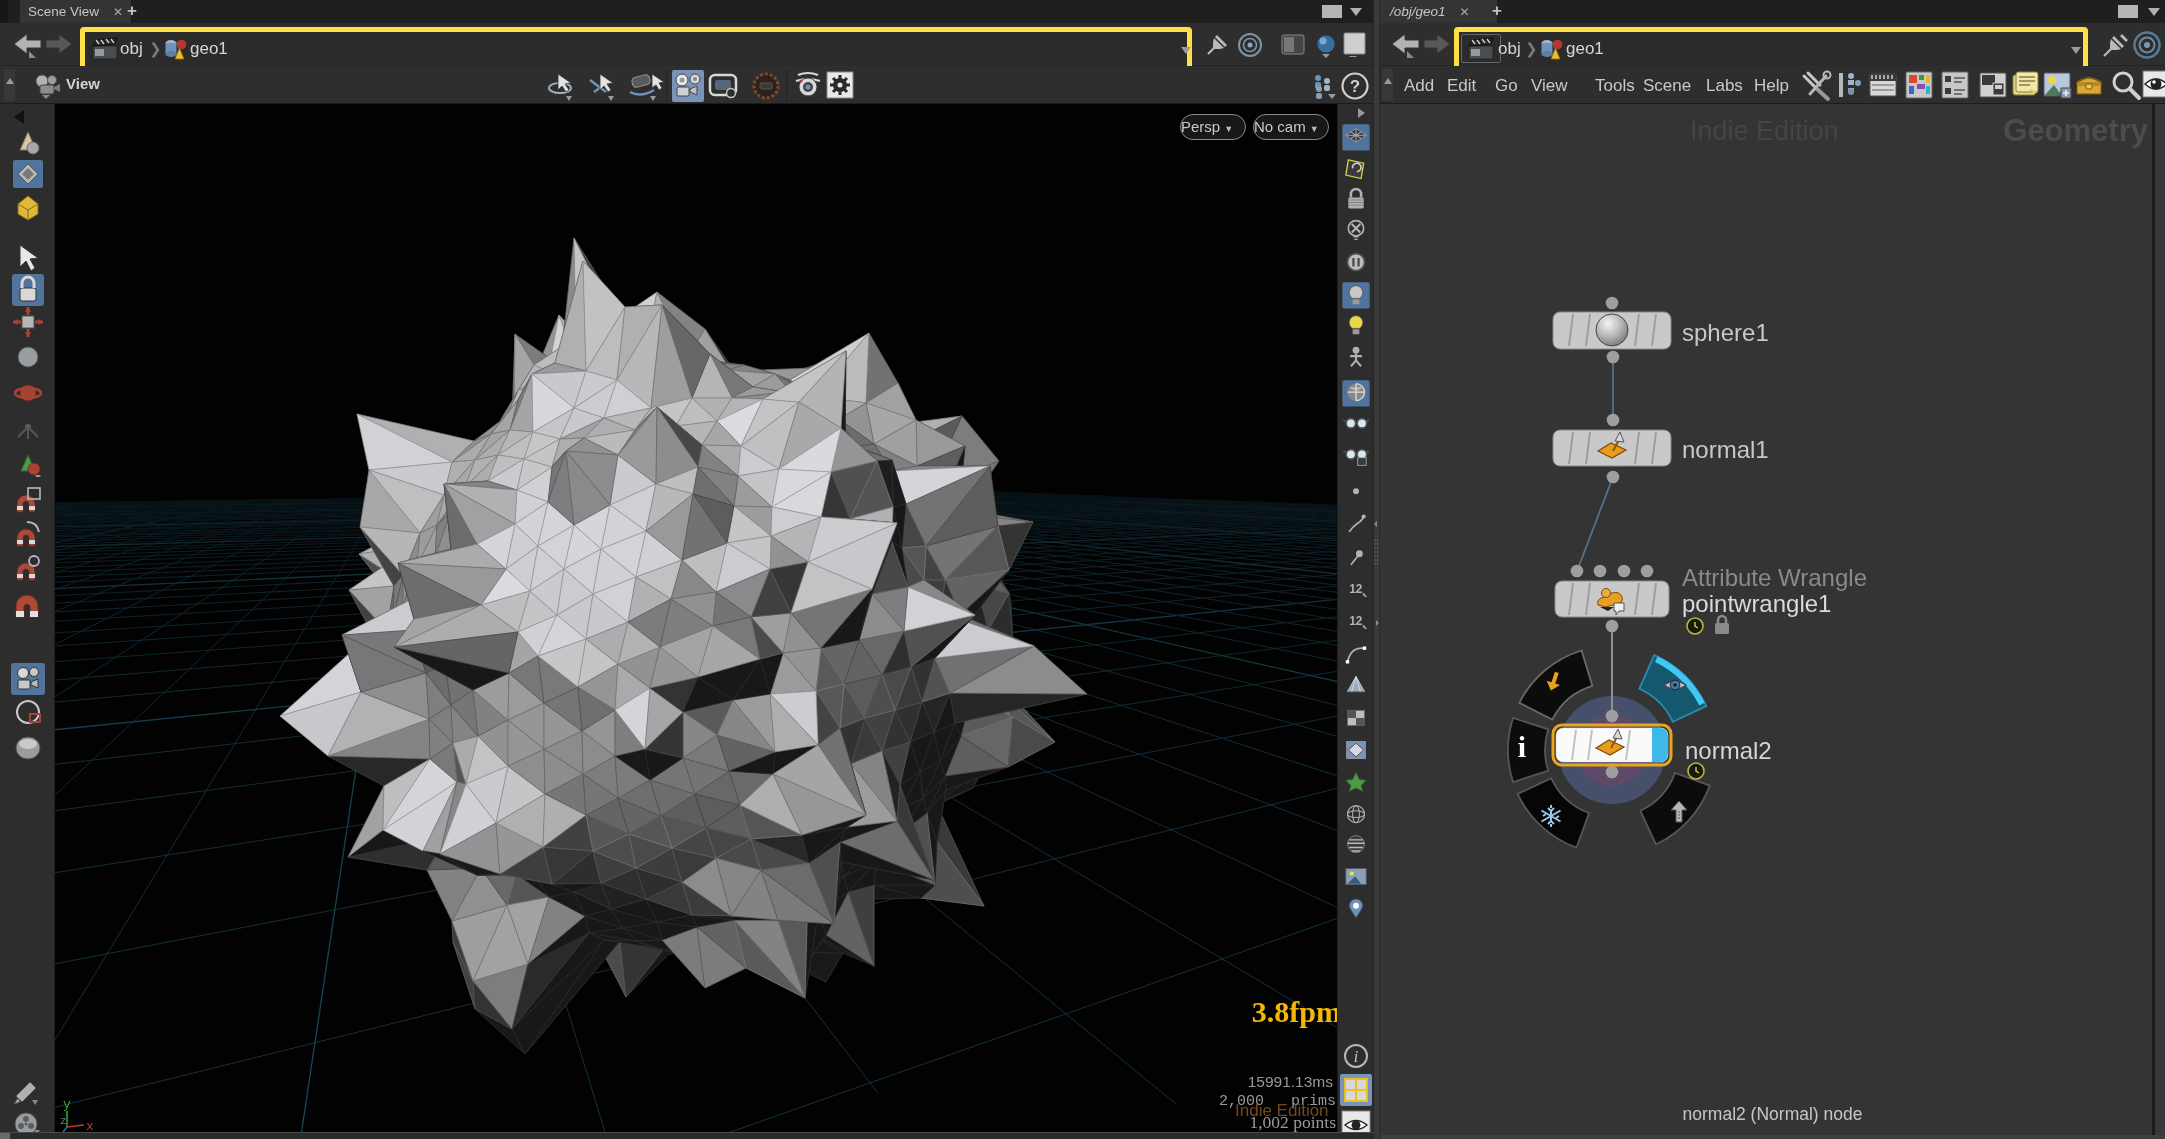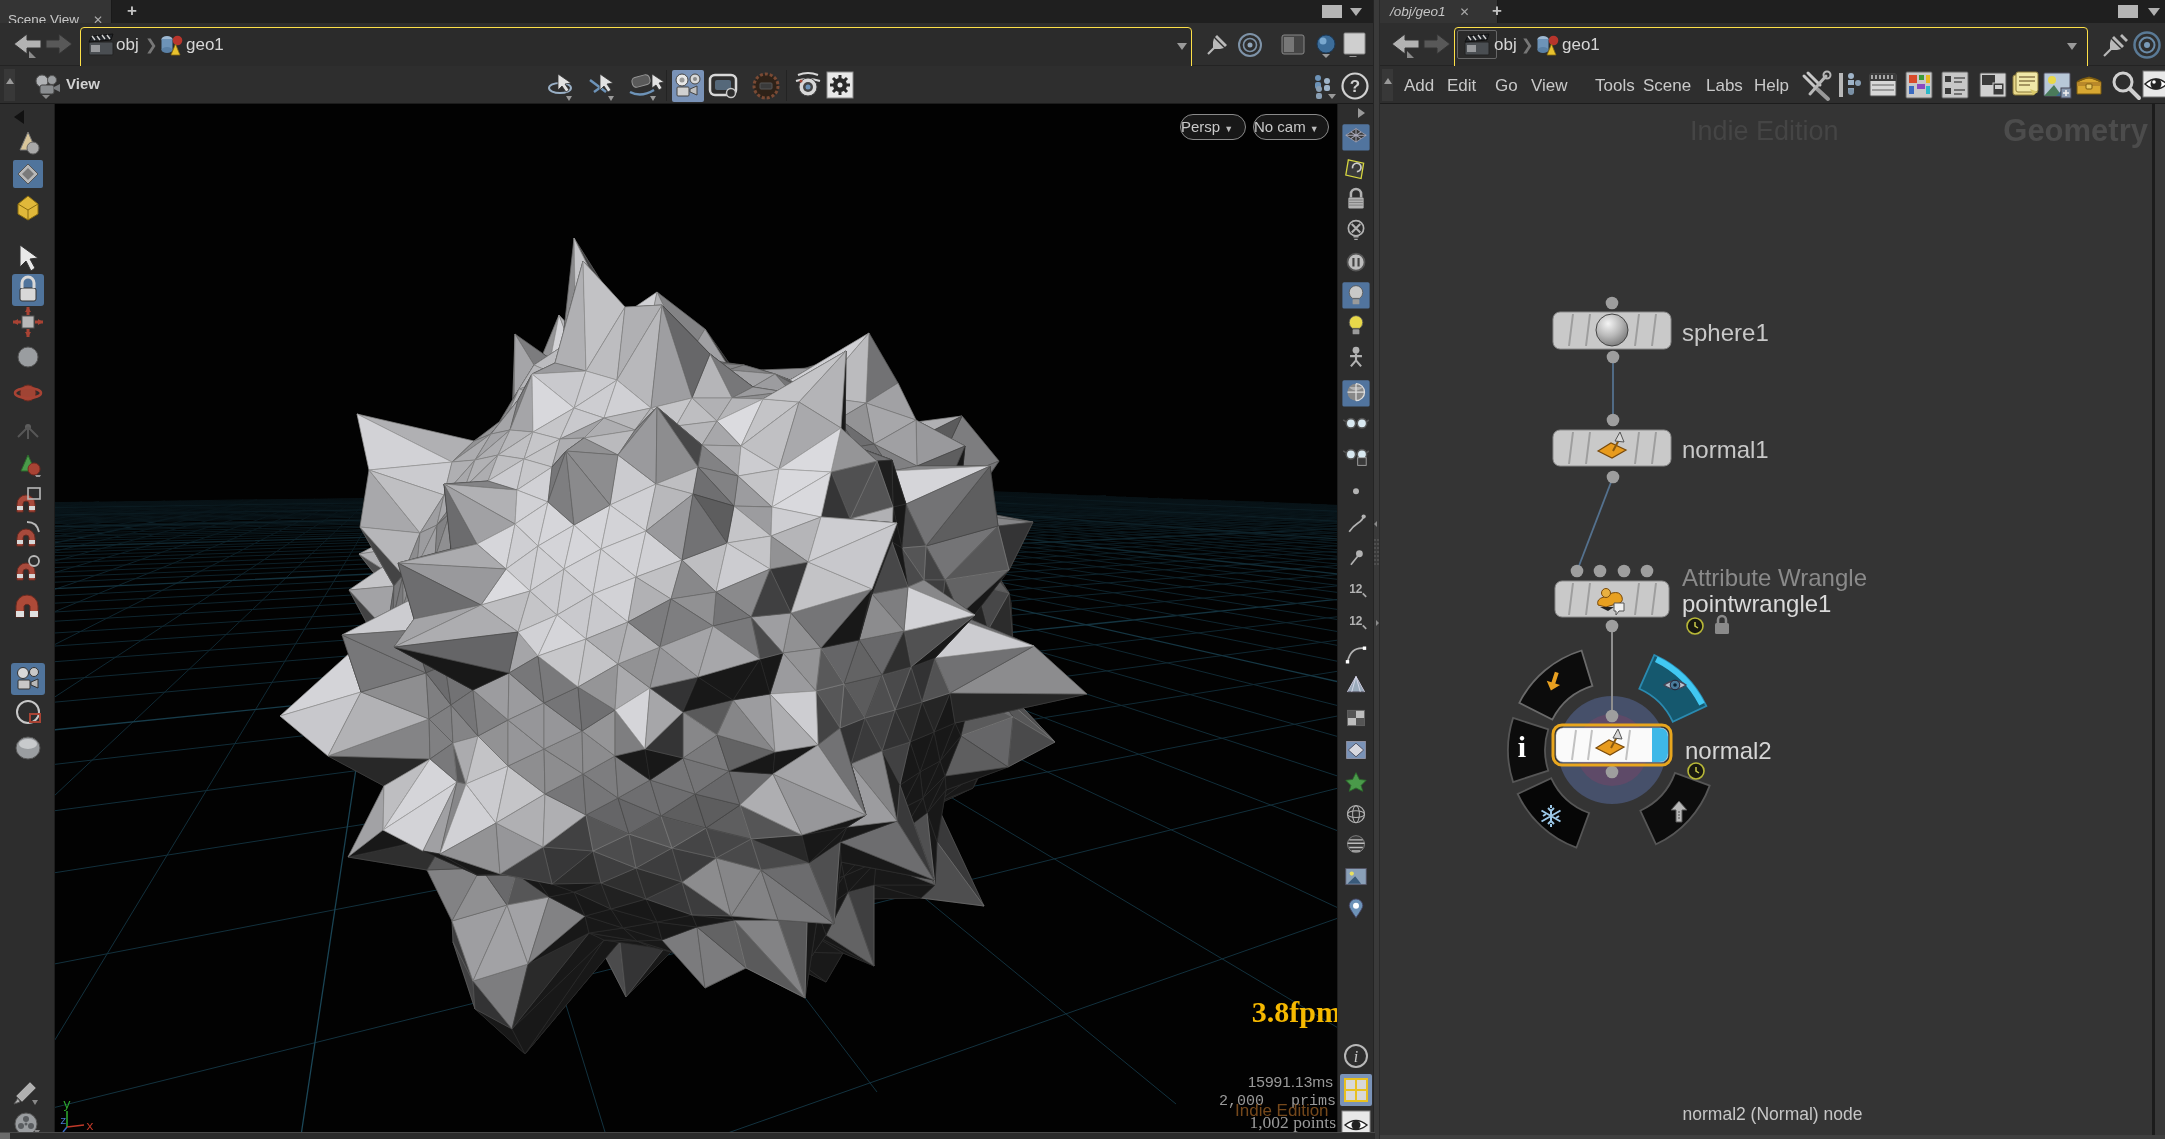--- a/index.html
+++ b/index.html
@@ -6,33 +6,33 @@
  font-family:"Liberation Sans",sans-serif;-webkit-font-smoothing:antialiased}
 #app{position:absolute;left:0;top:0;width:2165px;height:1139px}
 .abs{position:absolute}
 .tabbar{height:23px;background:#1f1f1f}
 .tab{position:absolute;top:0;height:23px;background:#343434;color:#c6c6c6;
  font-size:13.5px;line-height:23px;padding:0 10px;border-right:1px solid #1a1a1a}
 .tab .x{color:#aaa;font-size:12px;margin-left:14px}
 .plus{position:absolute;top:0;color:#c2c2c2;font-size:17px;line-height:22px;font-weight:bold}
 .navbar{background:#2e2e2e;border-bottom:1px solid #232323}
 .pathw{position:absolute;top:4px;height:48px;background:#2b2b2b;
- border:1px solid #fde047;border-radius:4px;color:#d6d6d6;font-size:17px;line-height:33px}
+ border:5px solid #fde047;border-radius:4px;color:#d6d6d6;font-size:17px;line-height:33px}
 .mi{color:#c9c9c9;font-size:17px;position:absolute;top:0;line-height:39px}
 .pill{position:absolute;height:26px;border:1.5px solid #8a8a8a;border-radius:13px;
  background:#181818;color:#c9c9c9;font-size:15px;line-height:23px;text-align:left}
 .pill .dn{font-size:9px;color:#bbb}
 .vline{position:absolute;width:1px;background:#232323}
 </style></head>
 <body>
 <div id="app">
 
 <div class="abs tabbar" style="left:0;top:0;width:1375px">
  <div class="abs" style="left:0;top:0;width:8px;height:23px;background:#161616"></div>
- <div class="tab" style="left:0;width:112px;white-space:nowrap;padding:8px 8px">Scene View<span class="x">✕</span></div>
+ <div class="tab" style="left:20px;width:112px;white-space:nowrap;padding:0 8px">Scene View<span class="x">✕</span></div>
  <div class="plus" style="left:127px">+</div>
  <div class="abs" style="left:1322px;top:5px;width:20px;height:13px;background:#b5b5b5"></div>
  <div class="abs" style="left:1350px;top:8px;width:0;height:0;border-left:6px solid transparent;border-right:6px solid transparent;border-top:8px solid #b0b0b0"></div>
 </div>
 <div class="abs navbar" style="left:0;top:23px;width:1375px;height:43px">
  <svg class="abs" style="left:12px;top:6px" width="64" height="34" viewBox="0 0 64 34">
   <path d="M15 5 L15 11 L29 11 L29 19 L15 19 L15 25 L2 15 Z" fill="#b2b2b2" stroke="#333"></path>
   <path d="M17 22 L24 29 L17 29 Z" fill="#8a8a8a"></path>
   <path d="M47 5 L47 11 L34 11 L34 19 L47 19 L47 25 L60 15 Z" fill="#585858" stroke="#333"></path>
  </svg>

